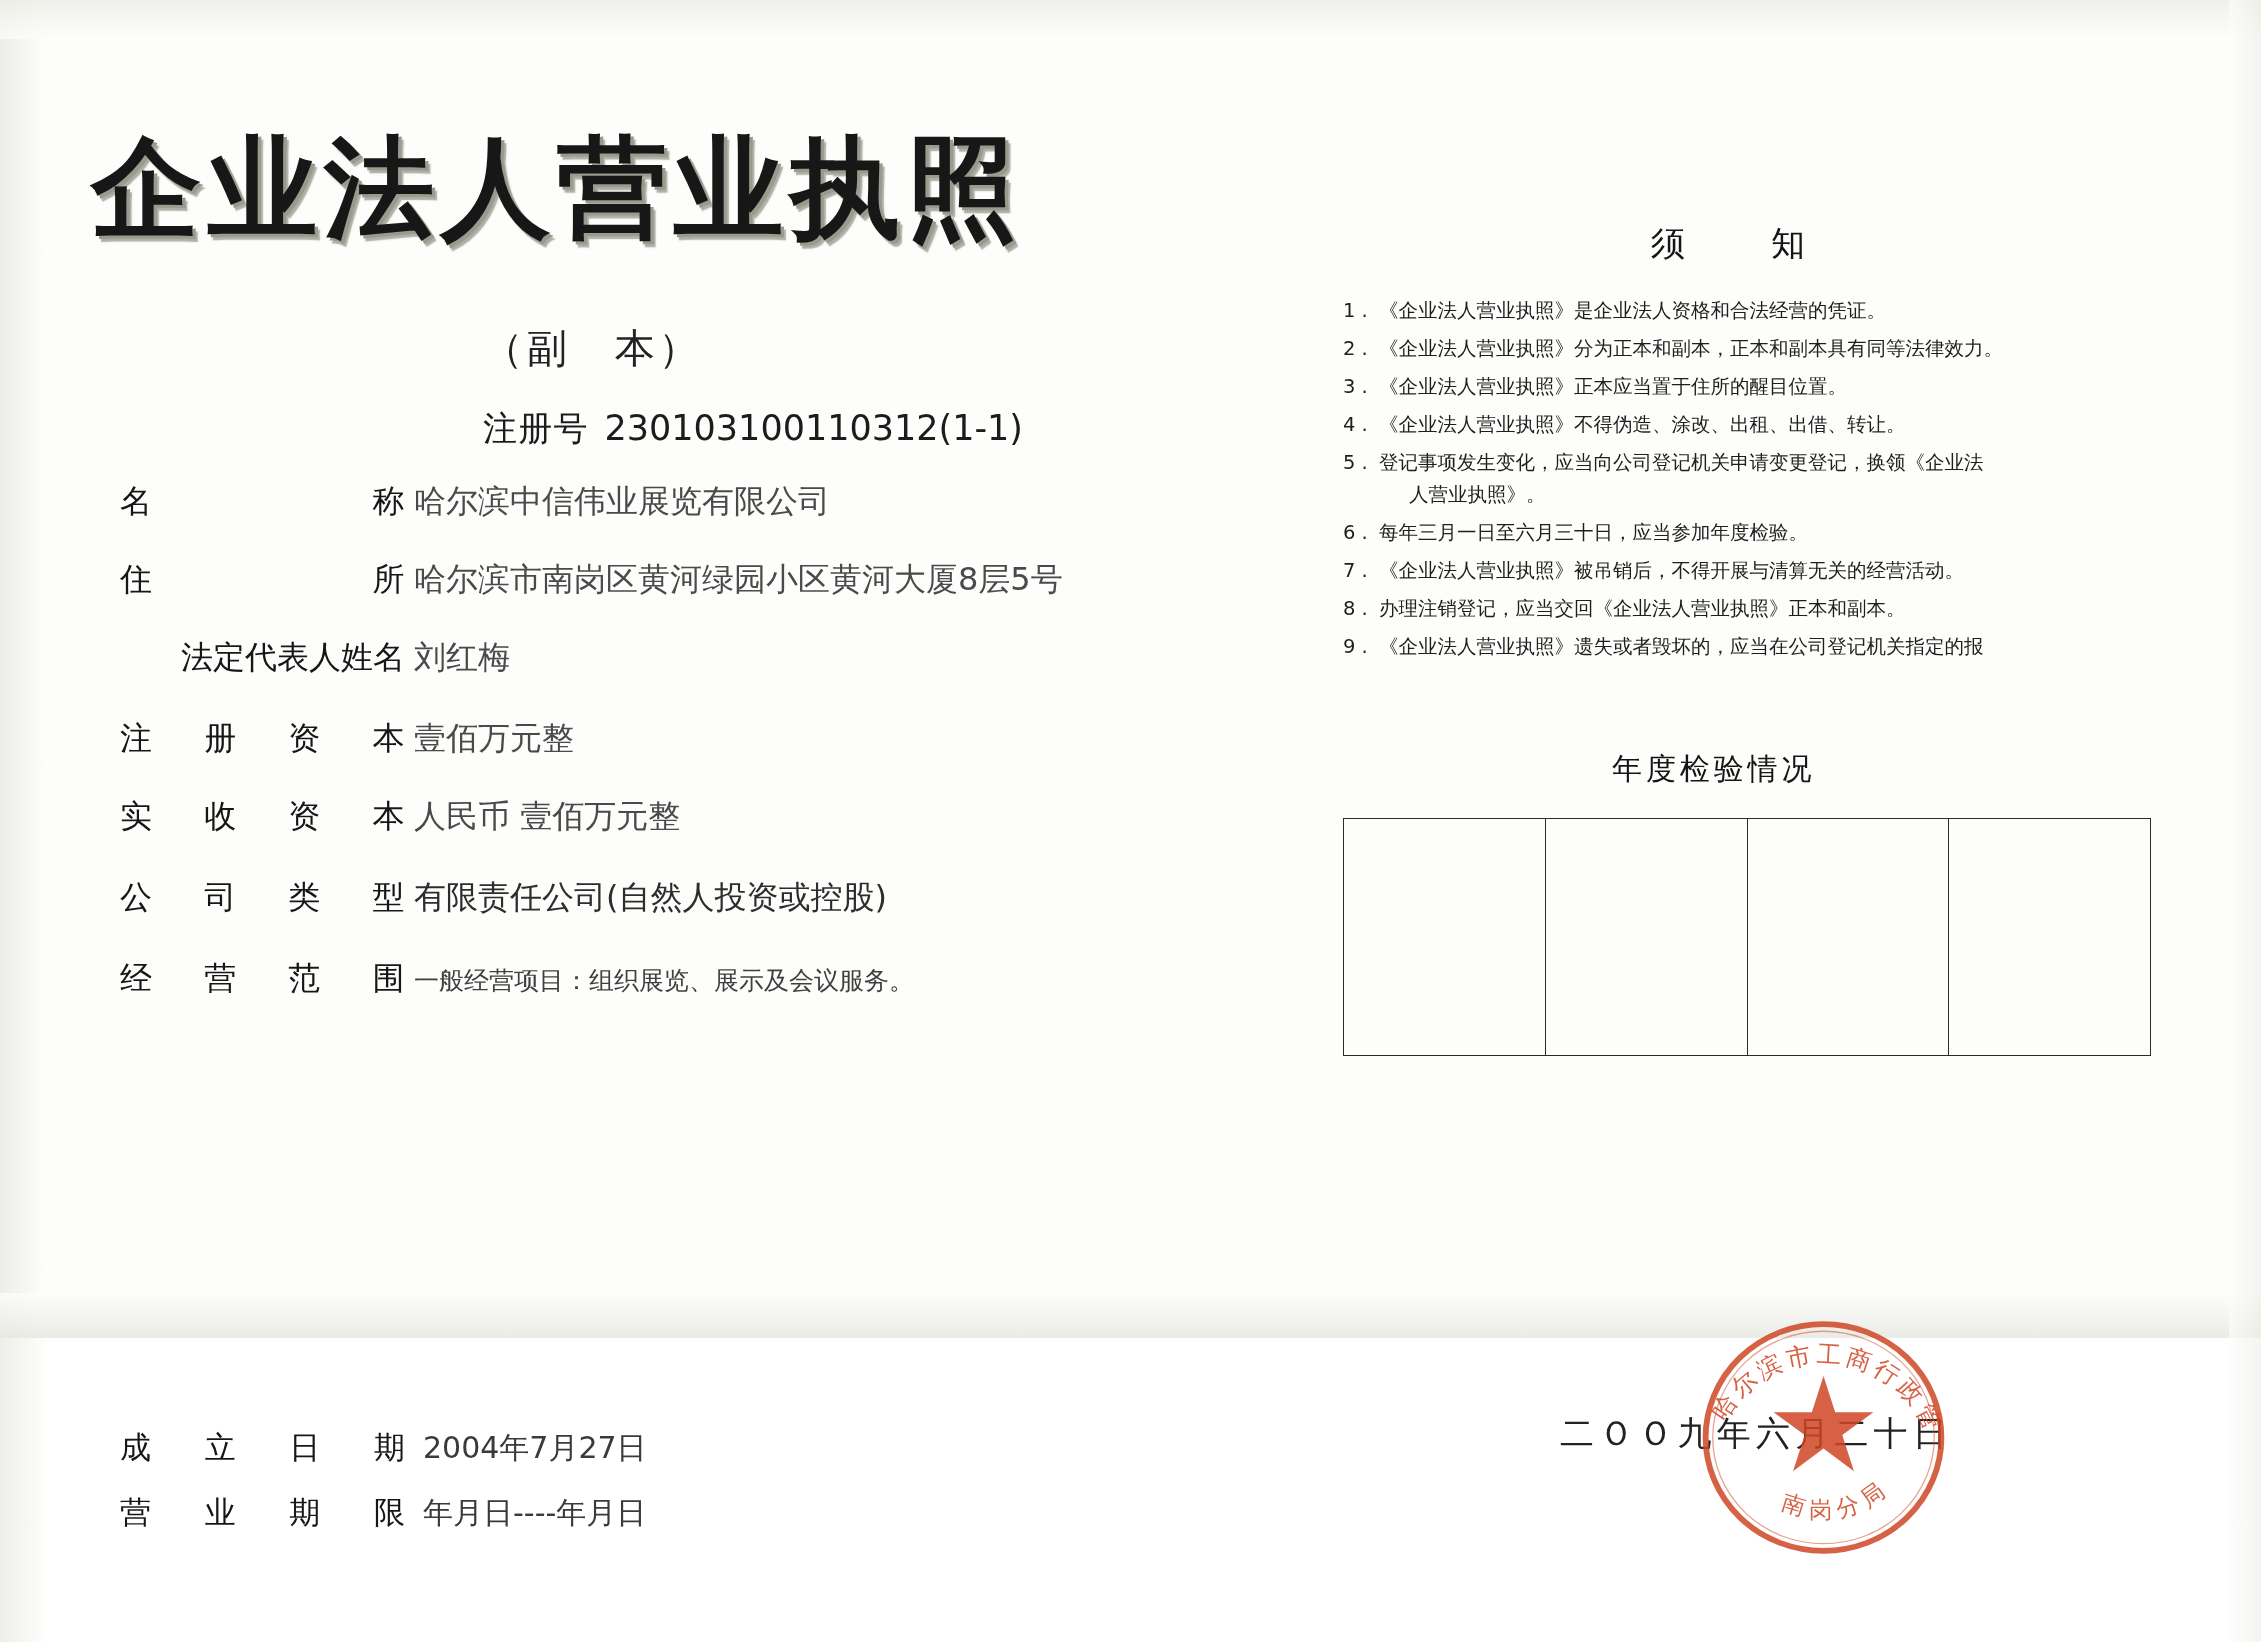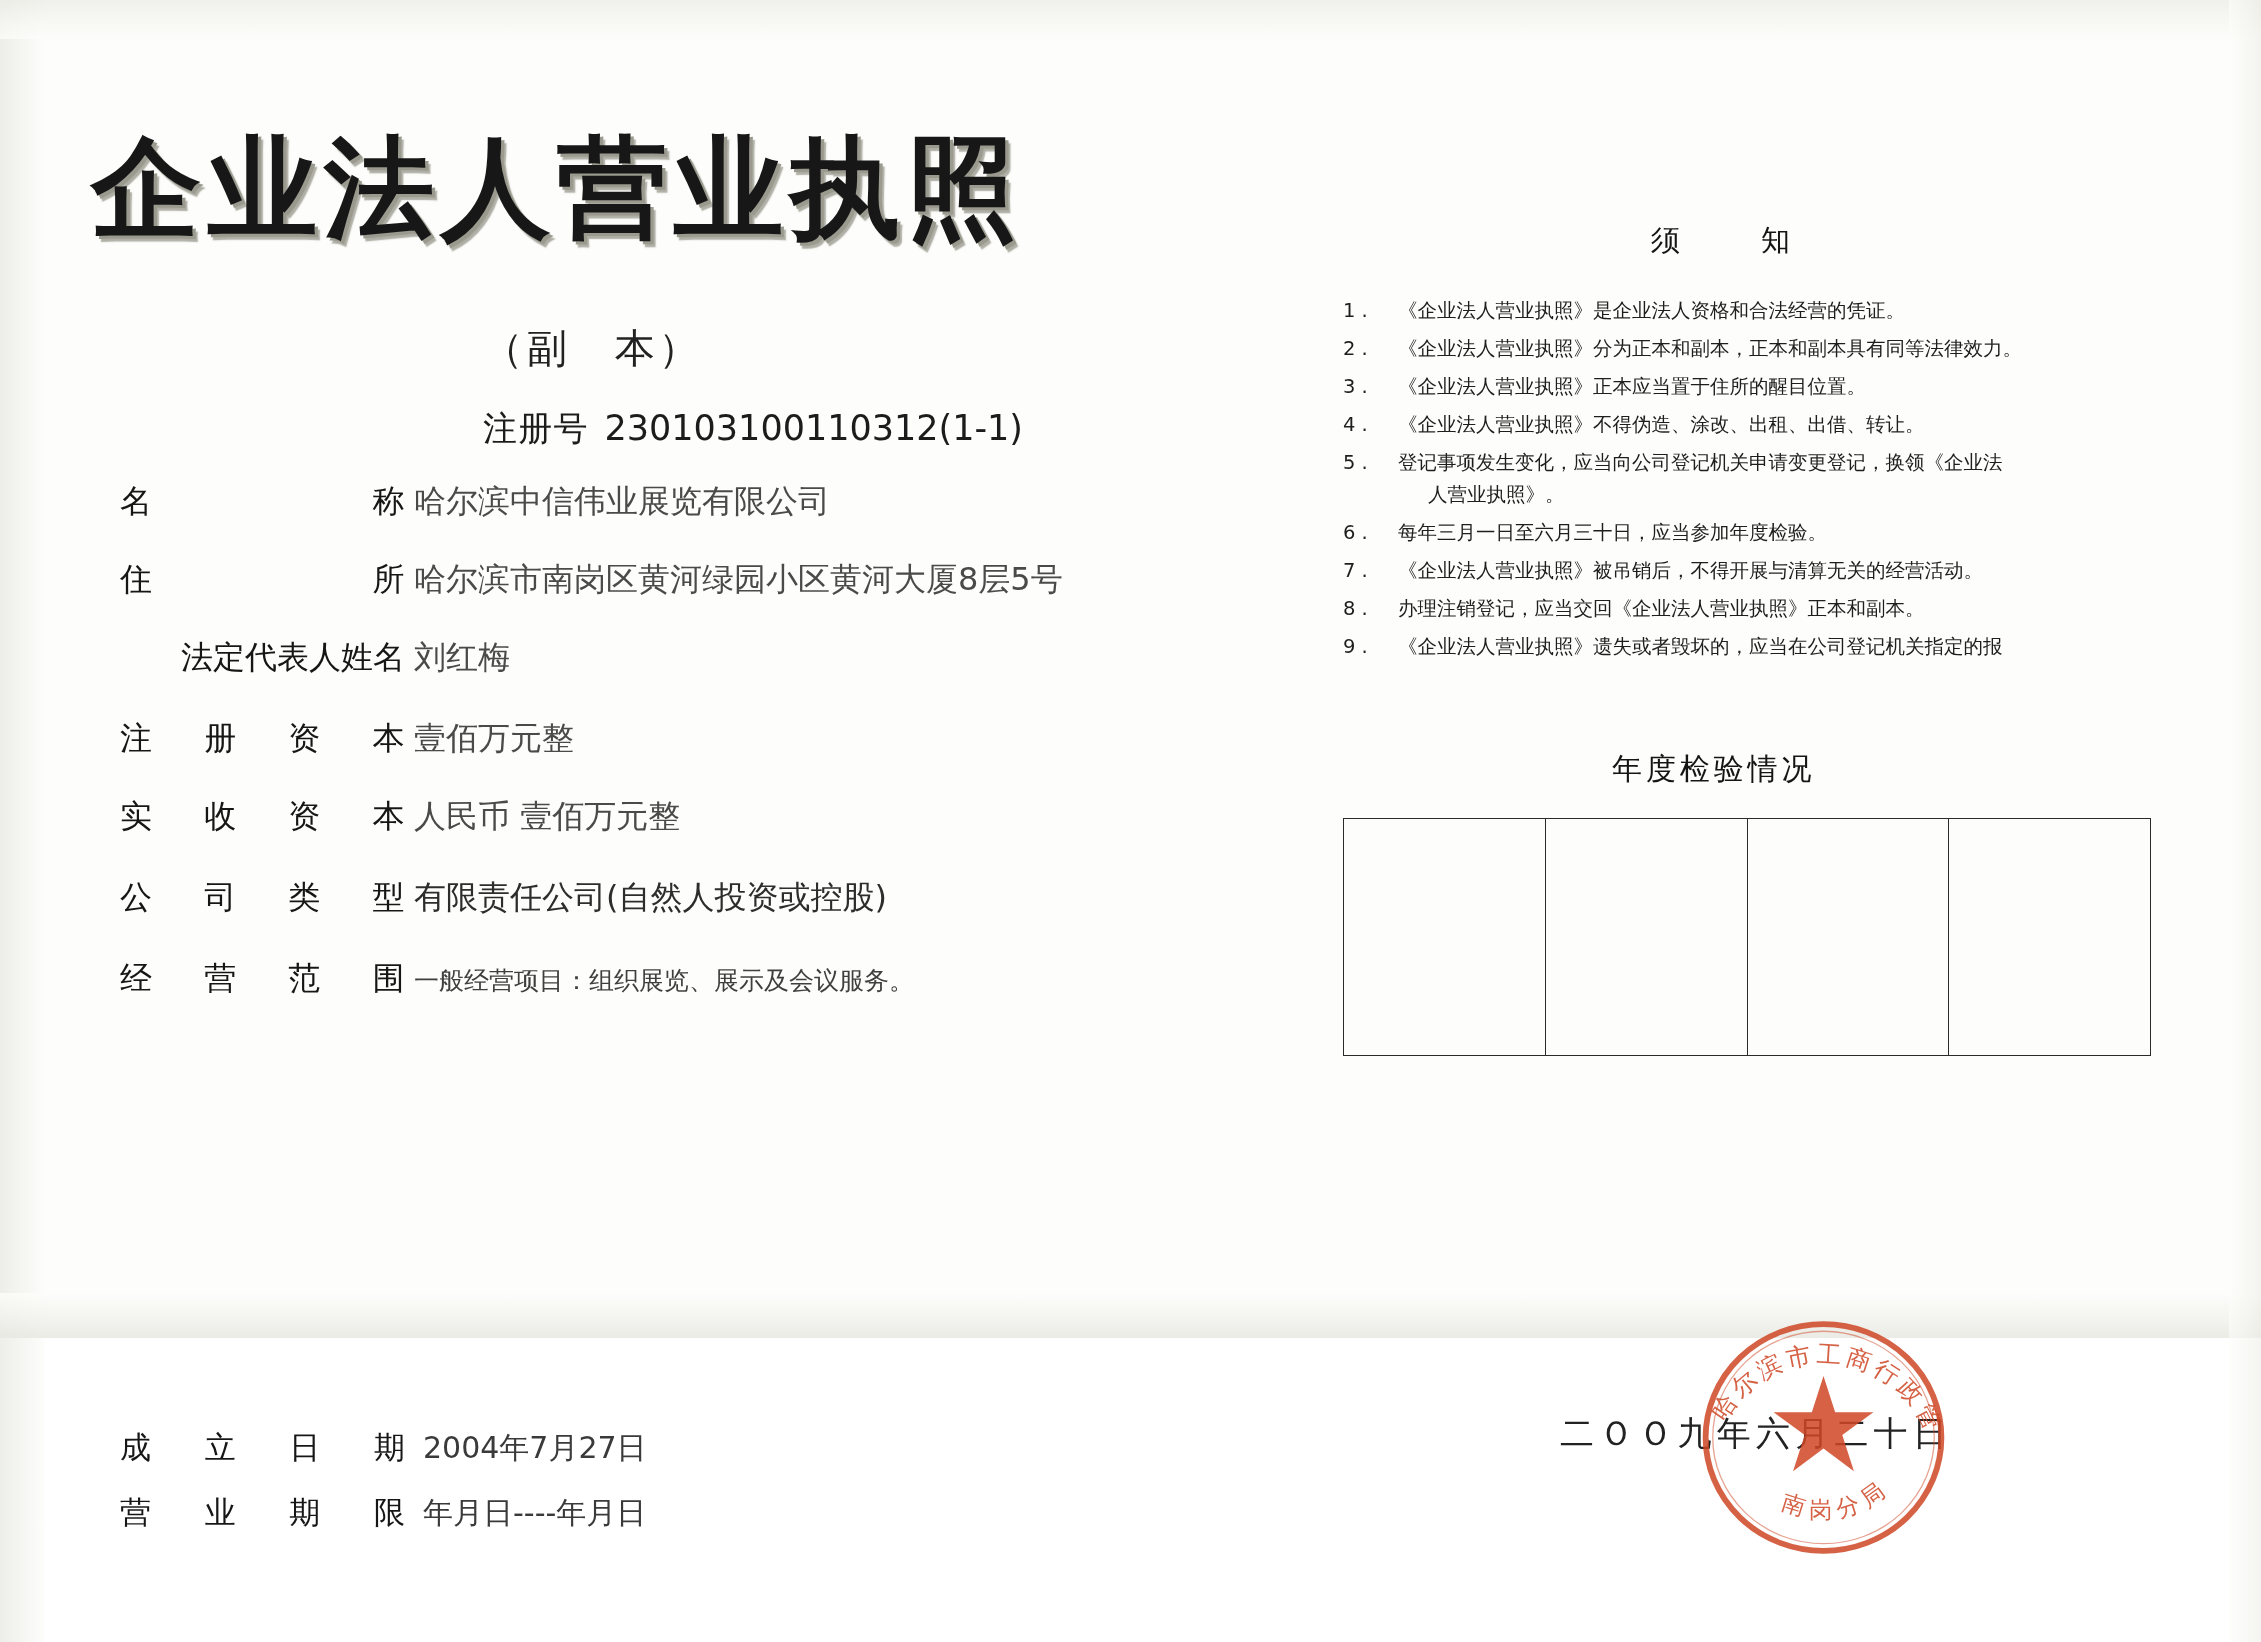--- a/index.html
+++ b/index.html
@@ -147,21 +147,21 @@
     color: #3a3a3a;
     margin-left: 18px;
     font-family: "DejaVu Sans", "Liberation Sans", sans-serif;
   }
 
   
   .notice-title {
     position: absolute;
     left: 1651px;
     top: 221px;
-    font-size: 29px;
+    font-size: 34px;
     letter-spacing: 26px;
     color: #151515;
     font-family: "DejaVu Serif", "Liberation Serif", serif;
     white-space: nowrap;
   }
   .notice-list {
     position: absolute;
     left: 1343px;
     top: 295px;
     width: 850px;
@@ -174,21 +174,20 @@
     margin-bottom: 6.5px;
     display: flex;
   }
   .notice-num {
     width: 36px;
     flex: 0 0 36px;
     text-align: left;
   }
   .notice-text {
     flex: 1 1 auto;
-    margin-left: 19px;
   }
   .notice-text .indent2 {
     display: block;
     text-indent: 30px;
   }
 
   .annual-title {
     position: absolute;
     left: 1612px;
     top: 749px;

